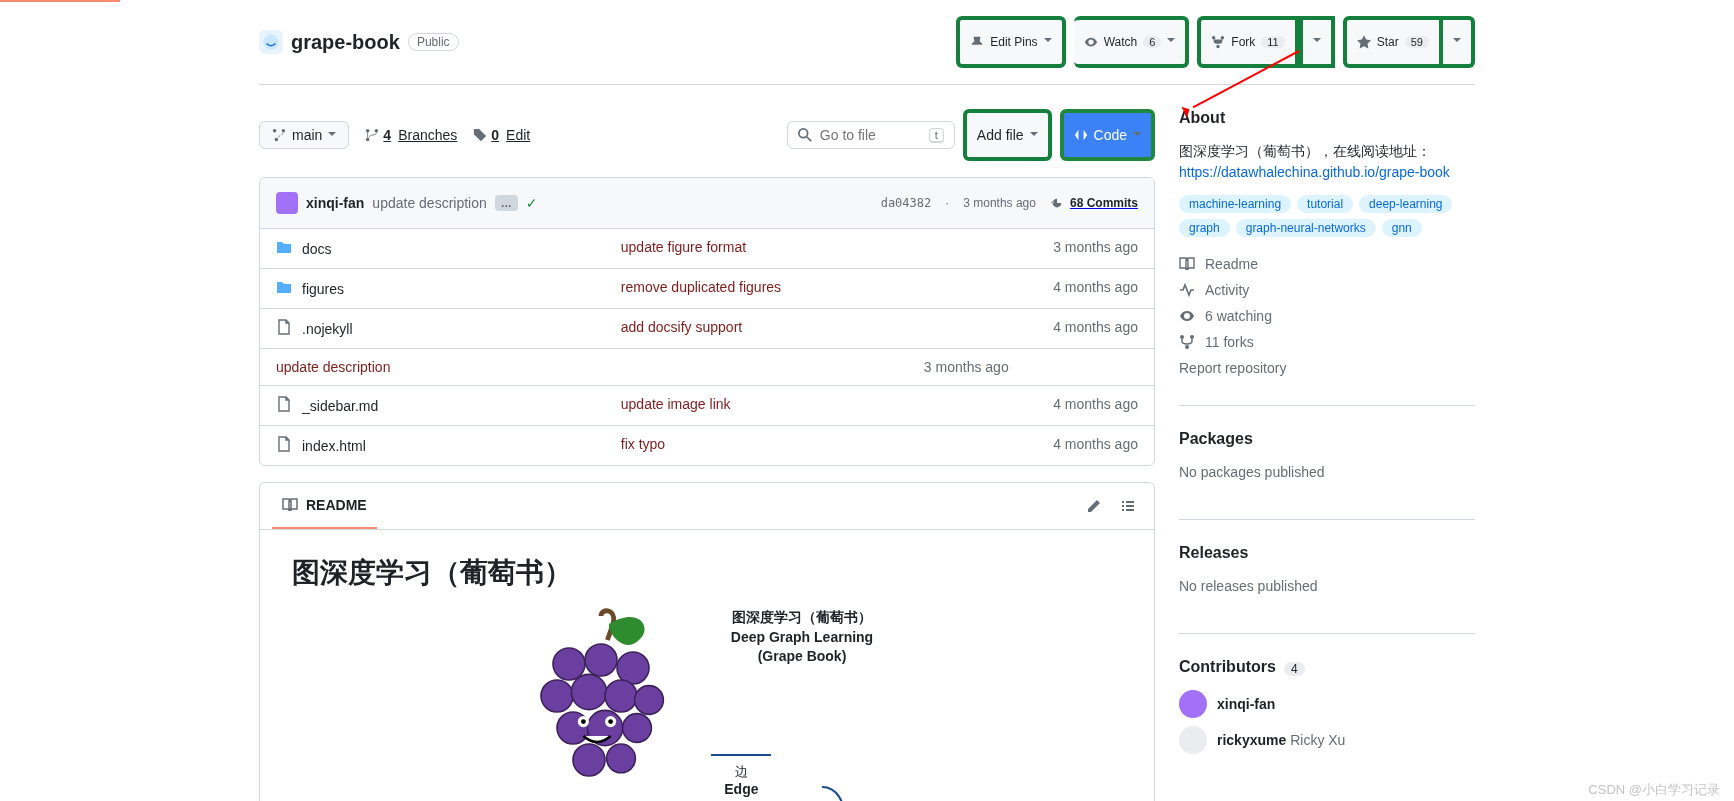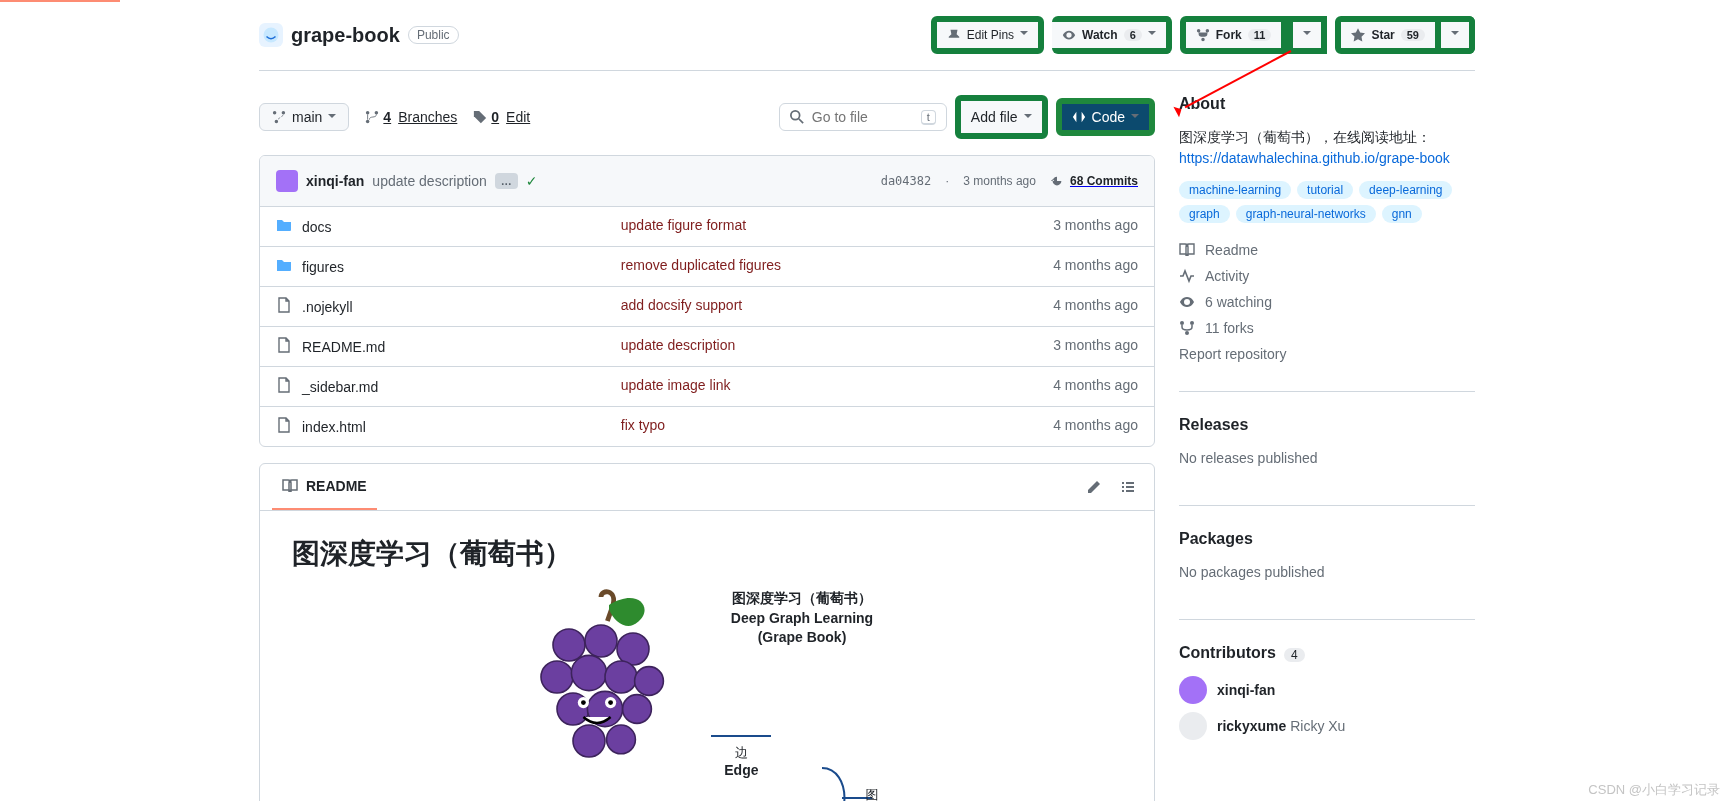--- a/index.html
+++ b/index.html
@@ -4,38 +4,38 @@
 <style>
   * { box-sizing: border-box; margin: 0; padding: 0; font-family: -apple-system, BlinkMacSystemFont, "Segoe UI", Helvetica, Arial, sans-serif; }
   body { background: #ffffff; color: #1f2328; font-size: 14px; }
   .container { max-width: 1280px; margin: 0 auto; padding: 0 32px; }
   .repo-header { border-bottom: 1px solid #d0d7de; padding: 16px 0; display:flex; align-items:center; justify-content:space-between; gap:24px; }
   .repo-title { display:flex; align-items:center; gap:8px; }
   .repo-title .avatar { width:24px; height:24px; border-radius:6px; background:#e7f3ff; display:flex; align-items:center; justify-content:center; }
   .repo-title h1 { font-size:20px; font-weight:600; }
   .label-public { border:1px solid #d0d7de; border-radius:2em; padding:1px 8px; font-size:12px; color:#656d76; }
   .actions { display:flex; gap:8px; }
-  .btn { border:6px solid #15803d; border-radius:6px; background:#f6f8fa; padding:13px 10px; font-size:12px; color:#1f2328; display:inline-flex; align-items:center; gap:6px; cursor:pointer; height:28px; }
+  .btn { border:4px solid #15803d; border-radius:6px; background:#f6f8fa; padding:22px 10px; font-size:12px; color:#1f2328; display:inline-flex; align-items:center; gap:6px; cursor:pointer; height:28px; }
   .btn .count { background:#eaecef; border-radius:2em; padding:0 6px; font-size:11px; }
   .btn-group { display:flex; position:relative; }
-  .btn-group .btn { border-radius:0;font-weight:bold; }
+  .btn-group .btn { border-radius:0; }
   .btn-group .btn:first-child { border-top-left-radius:6px; border-bottom-left-radius:6px; }
   .btn-group .btn:last-child { border-top-right-radius:6px; border-bottom-right-radius:6px; border-left:0; }
   .caret::after { content:""; display:inline-block; border:4px solid transparent; border-top-color:#656d76; margin-top:3px; }
   .main-layout { display:grid; grid-template-columns: 1fr 296px; gap:24px; padding-top:24px; }
   .toolbar-row { display:flex; align-items:center; justify-content:space-between; gap:12px; margin-bottom:16px; }
   .toolbar-left { display:flex; align-items:center; gap:16px; }
   .branch-btn { border:1px solid #d0d7de; border-radius:6px; padding:5px 12px; display:flex; align-items:center; gap:6px; font-size:14px; cursor:pointer; background:#f6f8fa;}
   .meta-link { color:#1f2328; display:inline-flex; align-items:center; gap:4px; font-size:14px; }
   .meta-link b { font-weight:600; margin-right:3px;}
   .toolbar-right { display:flex; align-items:center; gap:8px; }
   .file-filter { display:flex; align-items:center; border:1px solid #d0d7de; border-radius:6px; padding:5px 10px; gap:8px; width:168px; color:#656d76; }
   .file-filter input { border:none; outline:none; width:100%; font-size:14px; color:#656d76; background:transparent; }
   .kbd { border:1px solid #d0d7de; border-bottom-width:2px; border-radius:4px; padding:0 5px; font-size:11px; color:#656d76; }
-  .btn-primary { background:#0c4a6e; color:#fff; border-color:#1f883d; }
+  .btn-primary { background:#3b82f6; color:#fff; border-color:#1f883d; }
   .panel { border:1px solid #d0d7de; border-radius:6px; overflow:hidden; }
   .panel-header { background:#f6f8fa; border-bottom:1px solid #d0d7de; padding:14px 16px; display:flex; align-items:center; justify-content:space-between; gap:10px; }
   .commit-meta { display:flex; align-items:center; gap:8px; }
   .avatar-sm { width:22px; height:22px; border-radius:4px; background:#a371f7; }
   .commit-meta .author { font-weight:600; }
   .commit-meta .msg { color:#656d76; }
   .ellipsis-pill { background:#d0d7de; color:#57606a; padding:0 6px; border-radius:4px; font-weight:700; font-size:11px; line-height:16px;}
   .commit-right { display:flex; align-items:center; gap:14px; color:#656d76; font-size:12px; }
   .commit-right .sha { font-family:monospace; }
   .commits-link { display:inline-flex; align-items:center; gap:6px; }
@@ -266,26 +266,20 @@
               <div class="file-name">
                 <span class="file-ic"><svg width="16" height="16" viewBox="0 0 16 16">
                     <path fill="none" stroke="#656d76" stroke-width="1.4" d="M3 1h7l3 3v11H3zM10 1v3h3"></path>
                   </svg></span>
                 <span>.nojekyll</span>
               </div>
               <div class="file-msg">add docsify support</div>
               <div class="file-time">4 months ago</div>
             </div>
             <div class="file-row">
-              <div class="file-name">
-                <span class="file-ic"><svg width="16" height="16" viewBox="0 0 16 16">
-                    <path fill="none" stroke="#656d76" stroke-width="1.4" d="M3 1h7l3 3v11H3zM10 1v3h3"></path>
-                  </svg></span>
-                <span>README.md</span>
-              </div>
               <div class="file-msg">update description</div>
               <div class="file-time">3 months ago</div>
             </div>
             <div class="file-row">
               <div class="file-name">
                 <span class="file-ic"><svg width="16" height="16" viewBox="0 0 16 16">
                     <path fill="none" stroke="#656d76" stroke-width="1.4" d="M3 1h7l3 3v11H3zM10 1v3h3"></path>
                   </svg></span>
                 <span>_sidebar.md</span>
               </div>
@@ -440,27 +434,27 @@
               </svg>
               <span>11 forks</span>
             </li>
           <li>
               <span>Report repository</span>
             </li>
         </ul>
       </div>
 
       <div class="sidebar-section">
+        <h2>Packages</h2>
+        <p class="muted">No packages published</p>
+      </div>
+
+      <div class="sidebar-section">
         <h2>Releases</h2>
         <p class="muted">No releases published</p>
-      </div>
-
-      <div class="sidebar-section">
-        <h2>Packages</h2>
-        <p class="muted">No packages published</p>
       </div>
 
       <div class="sidebar-section">
         <div class="section-head">
           <h2>Contributors</h2>
           <span class="count-pill">4</span>
         </div>
         <div id="contrib-list">
             <div class="contrib">
               <span class="avatar-c "></span>

